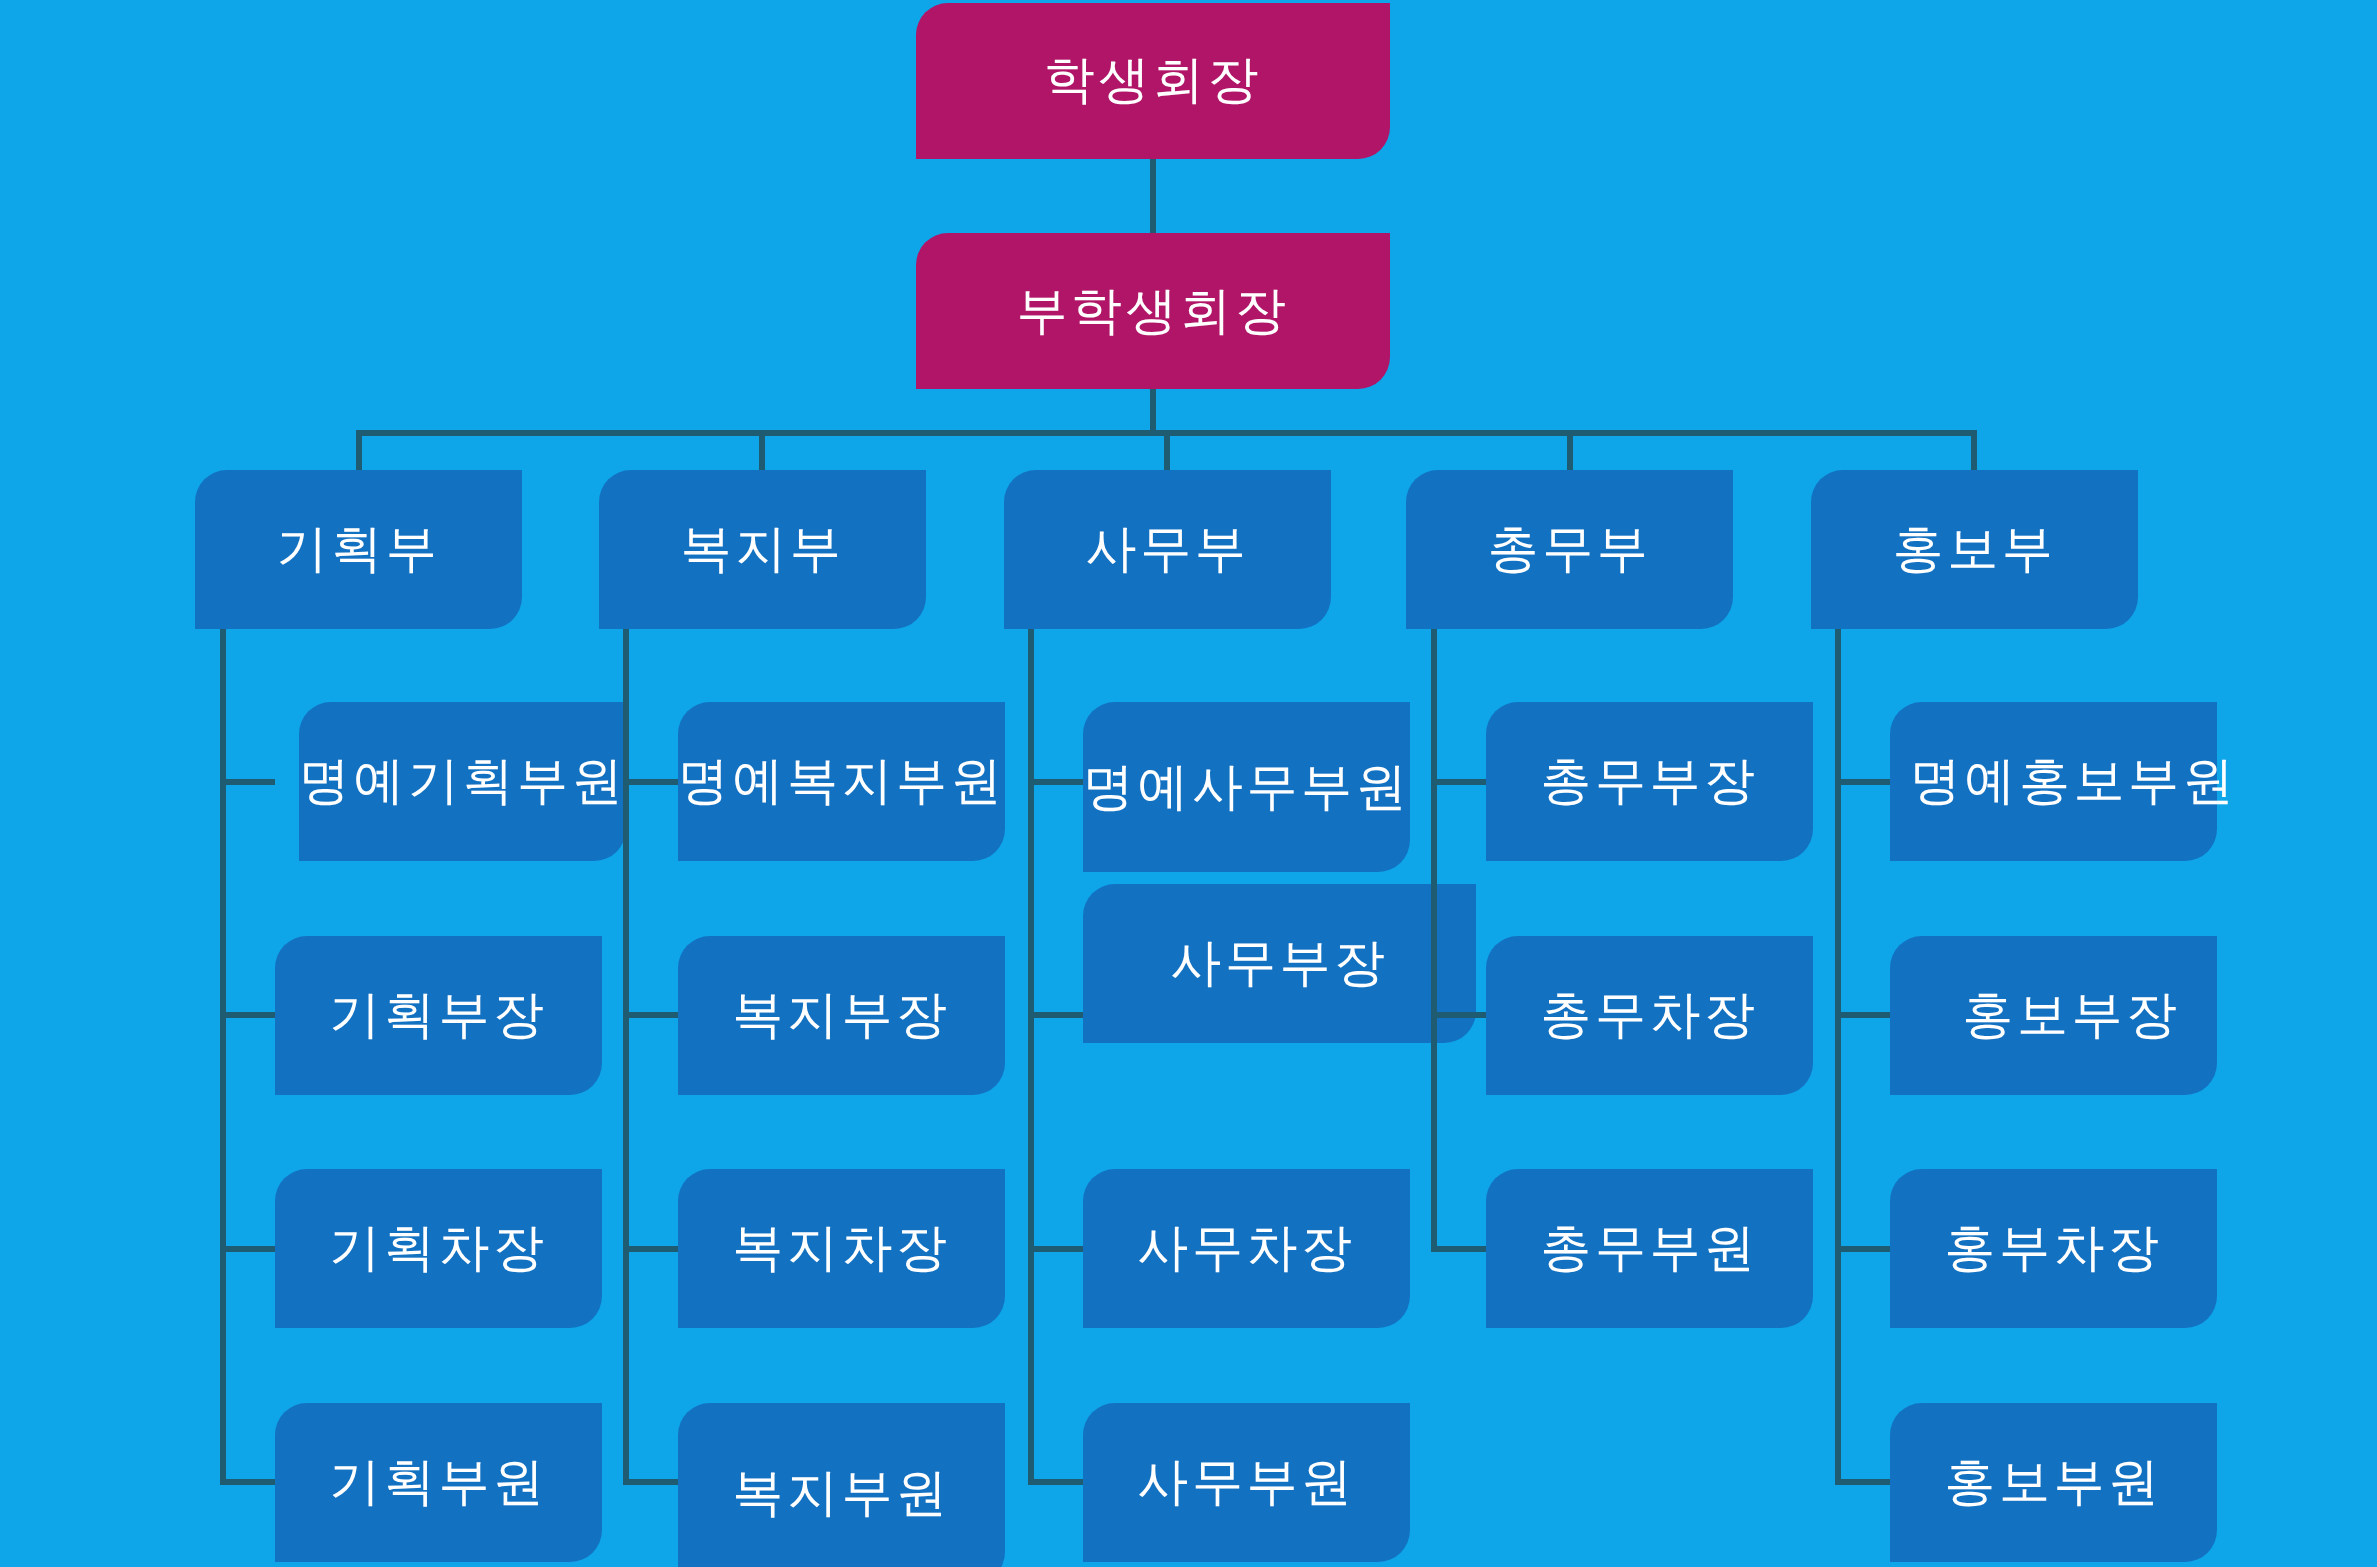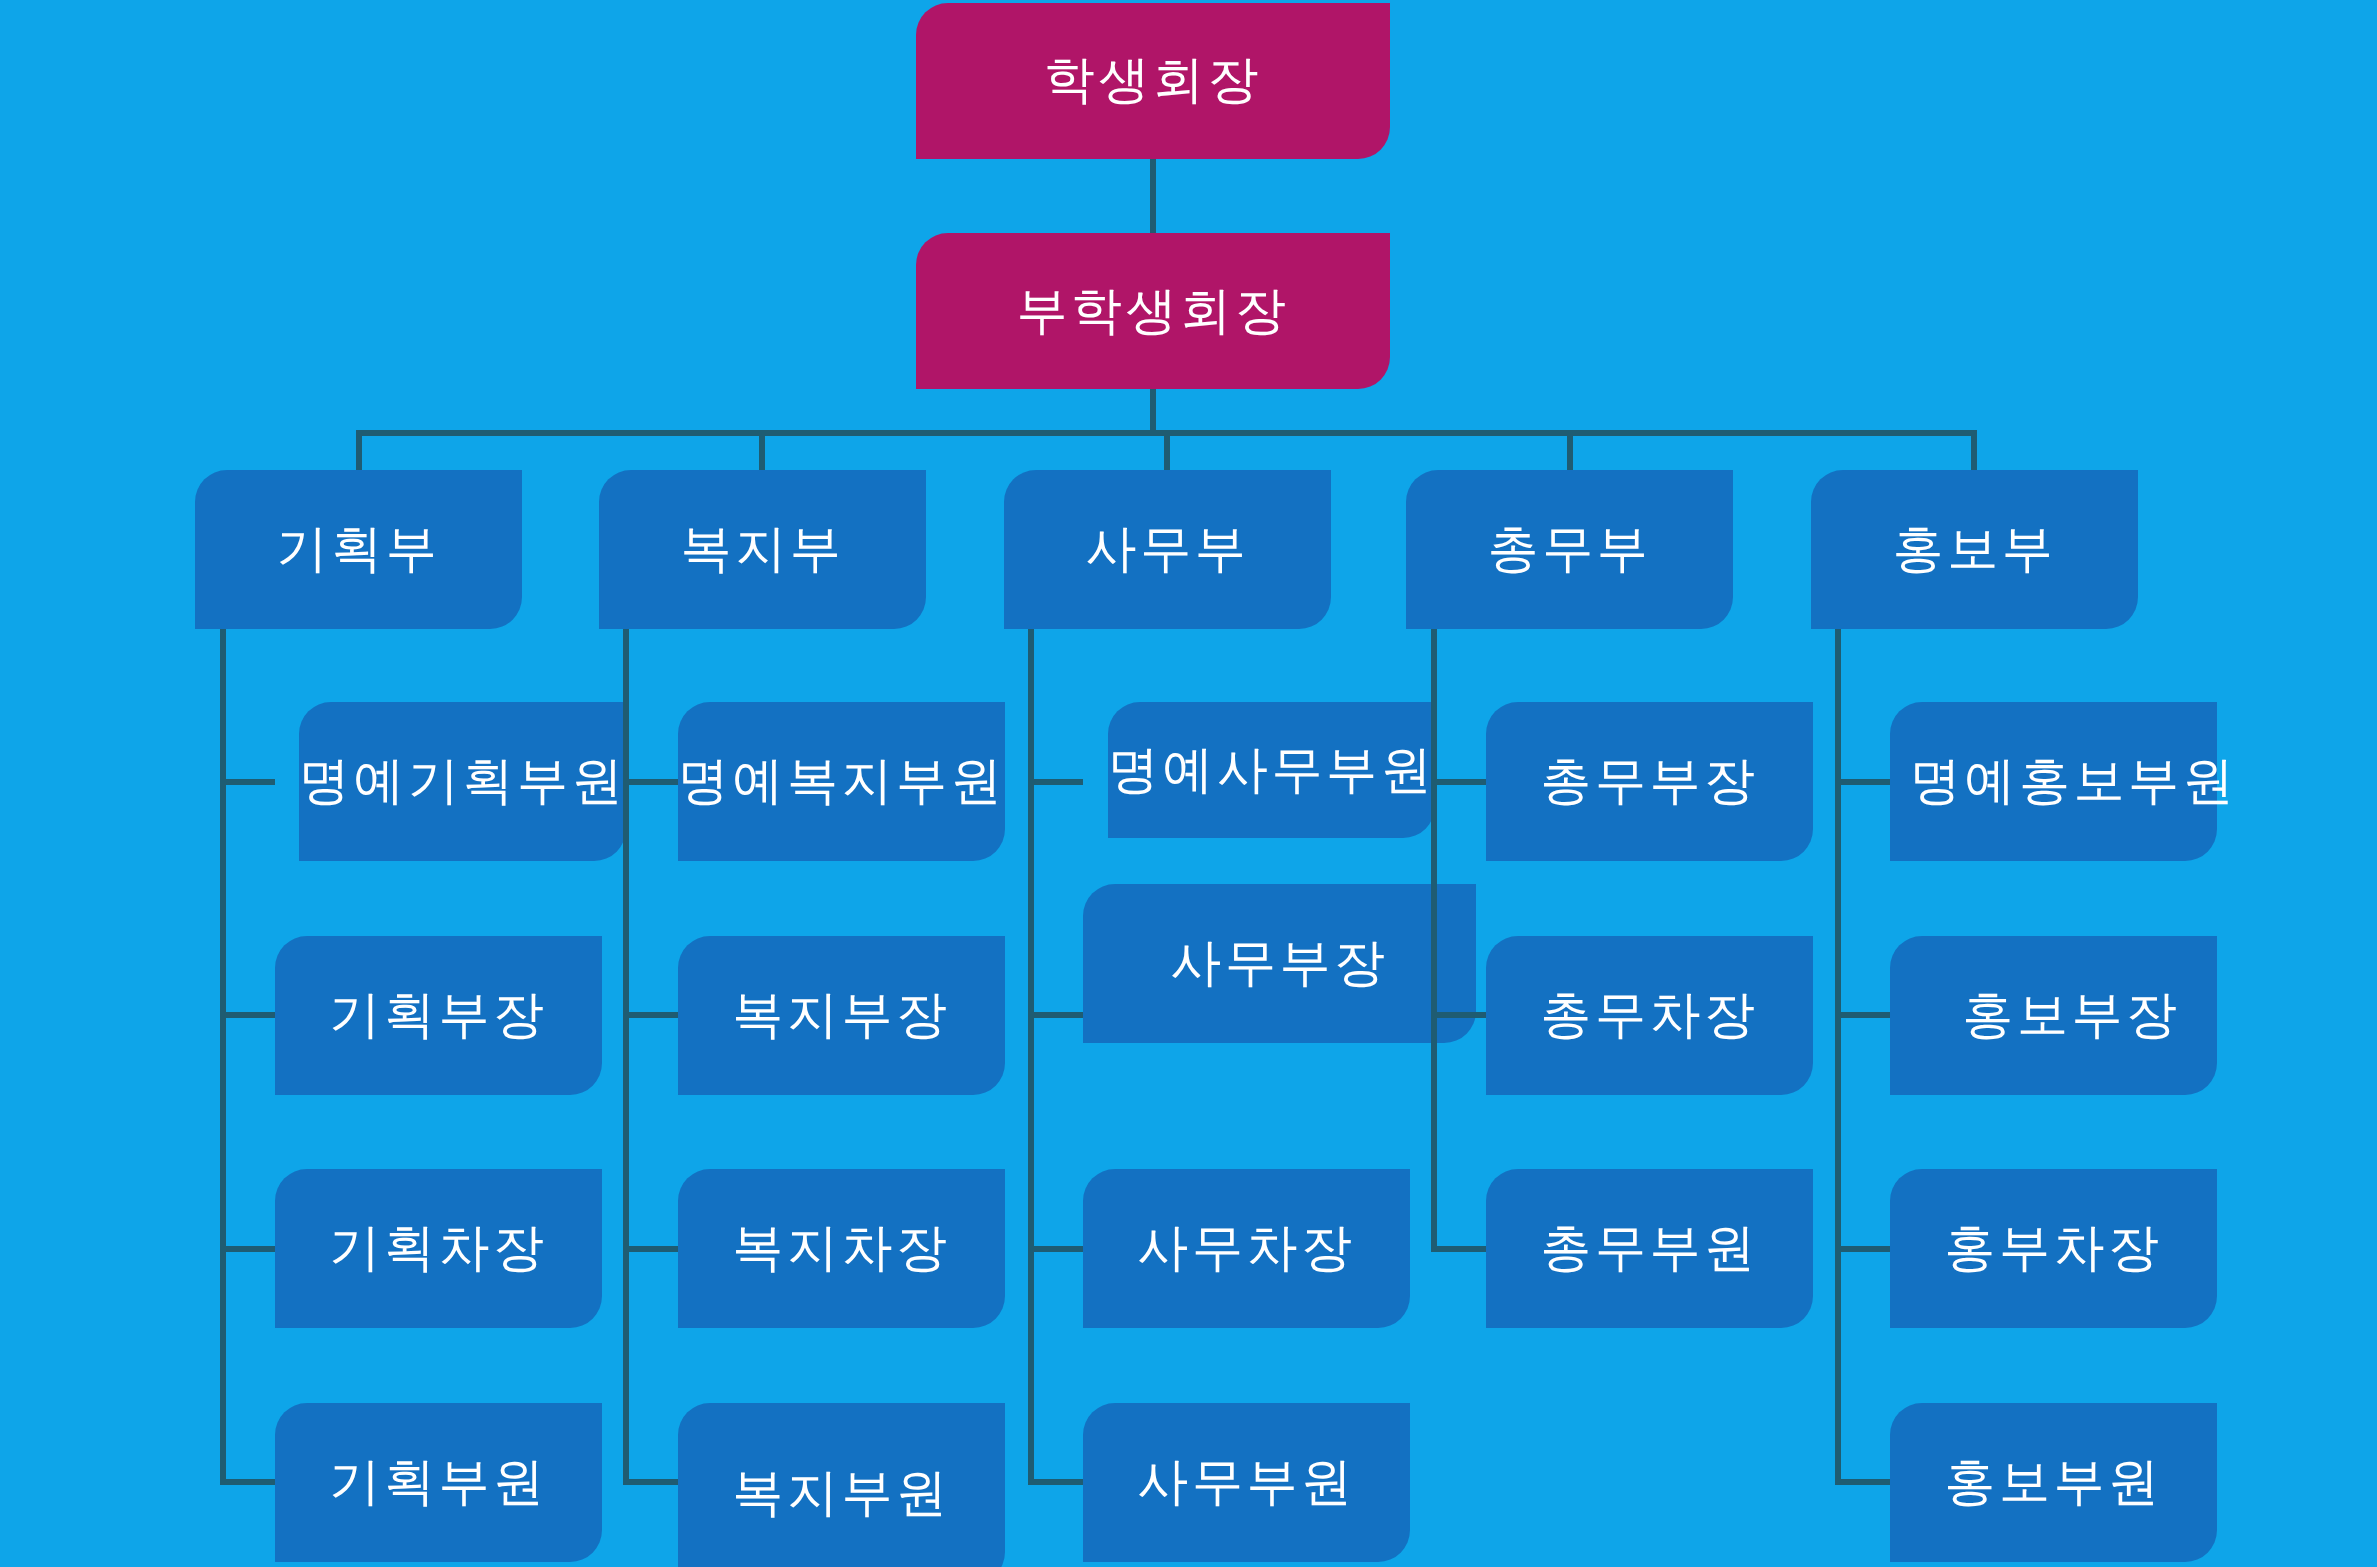--- a/index.html
+++ b/index.html
@@ -78,21 +78,21 @@
   <div class="node dept" style="left:678px; top:702px;  width:327px; height:159px;">명예복지부원</div>
   <div class="node dept" style="left:678px; top:936px; width:327px; height:159px;">복지부장</div>
   <div class="node dept" style="left:678px; top:1169px; width:327px; height:159px;">복지차장</div>
   <div class="node dept" style="left:678px; top:1403px; width:327px; height:181px;">복지부원</div>
 
   <div class="line" style="left:1028px; top:629px; width:5.8px; height:856px;"></div>
   <div class="line" style="left:1028px; top:779px; width:55px; height:5.8px;"></div>
   <div class="line" style="left:1028px; top:1012px; width:55px; height:5.8px;"></div>
   <div class="line" style="left:1028px; top:1246px; width:55px; height:5.8px;"></div>
   <div class="line" style="left:1028px; top:1479px; width:55px; height:5.8px;"></div>
-  <div class="node dept" style="left:1083px; top:702px;  width:327px; height:136px;margin-left:25px;">명예사무부원</div>
+  <div class="node dept" style="left:1083px; top:702px;  width:327px; height:170px;">명예사무부원</div>
   <div class="node dept" style="left:1083px; top:884px; width:393px; height:159px;">사무부장</div>
   <div class="node dept" style="left:1083px; top:1169px; width:327px; height:159px;text-align:right;">사무차장</div>
   <div class="node dept" style="left:1083px; top:1403px; width:327px; height:159px;">사무부원</div>
 
   <div class="line" style="left:1431px; top:629px; width:5.8px; height:623px;"></div>
   <div class="line" style="left:1431px; top:779px; width:55px; height:5.8px;"></div>
   <div class="line" style="left:1431px; top:1012px; width:55px; height:5.8px;"></div>
   <div class="line" style="left:1431px; top:1246px; width:55px; height:5.8px;"></div>
   <div class="node dept" style="left:1486px; top:702px;  width:327px; height:159px;">총무부장</div>
   <div class="node dept" style="left:1486px; top:936px; width:327px; height:159px;">총무차장</div>

